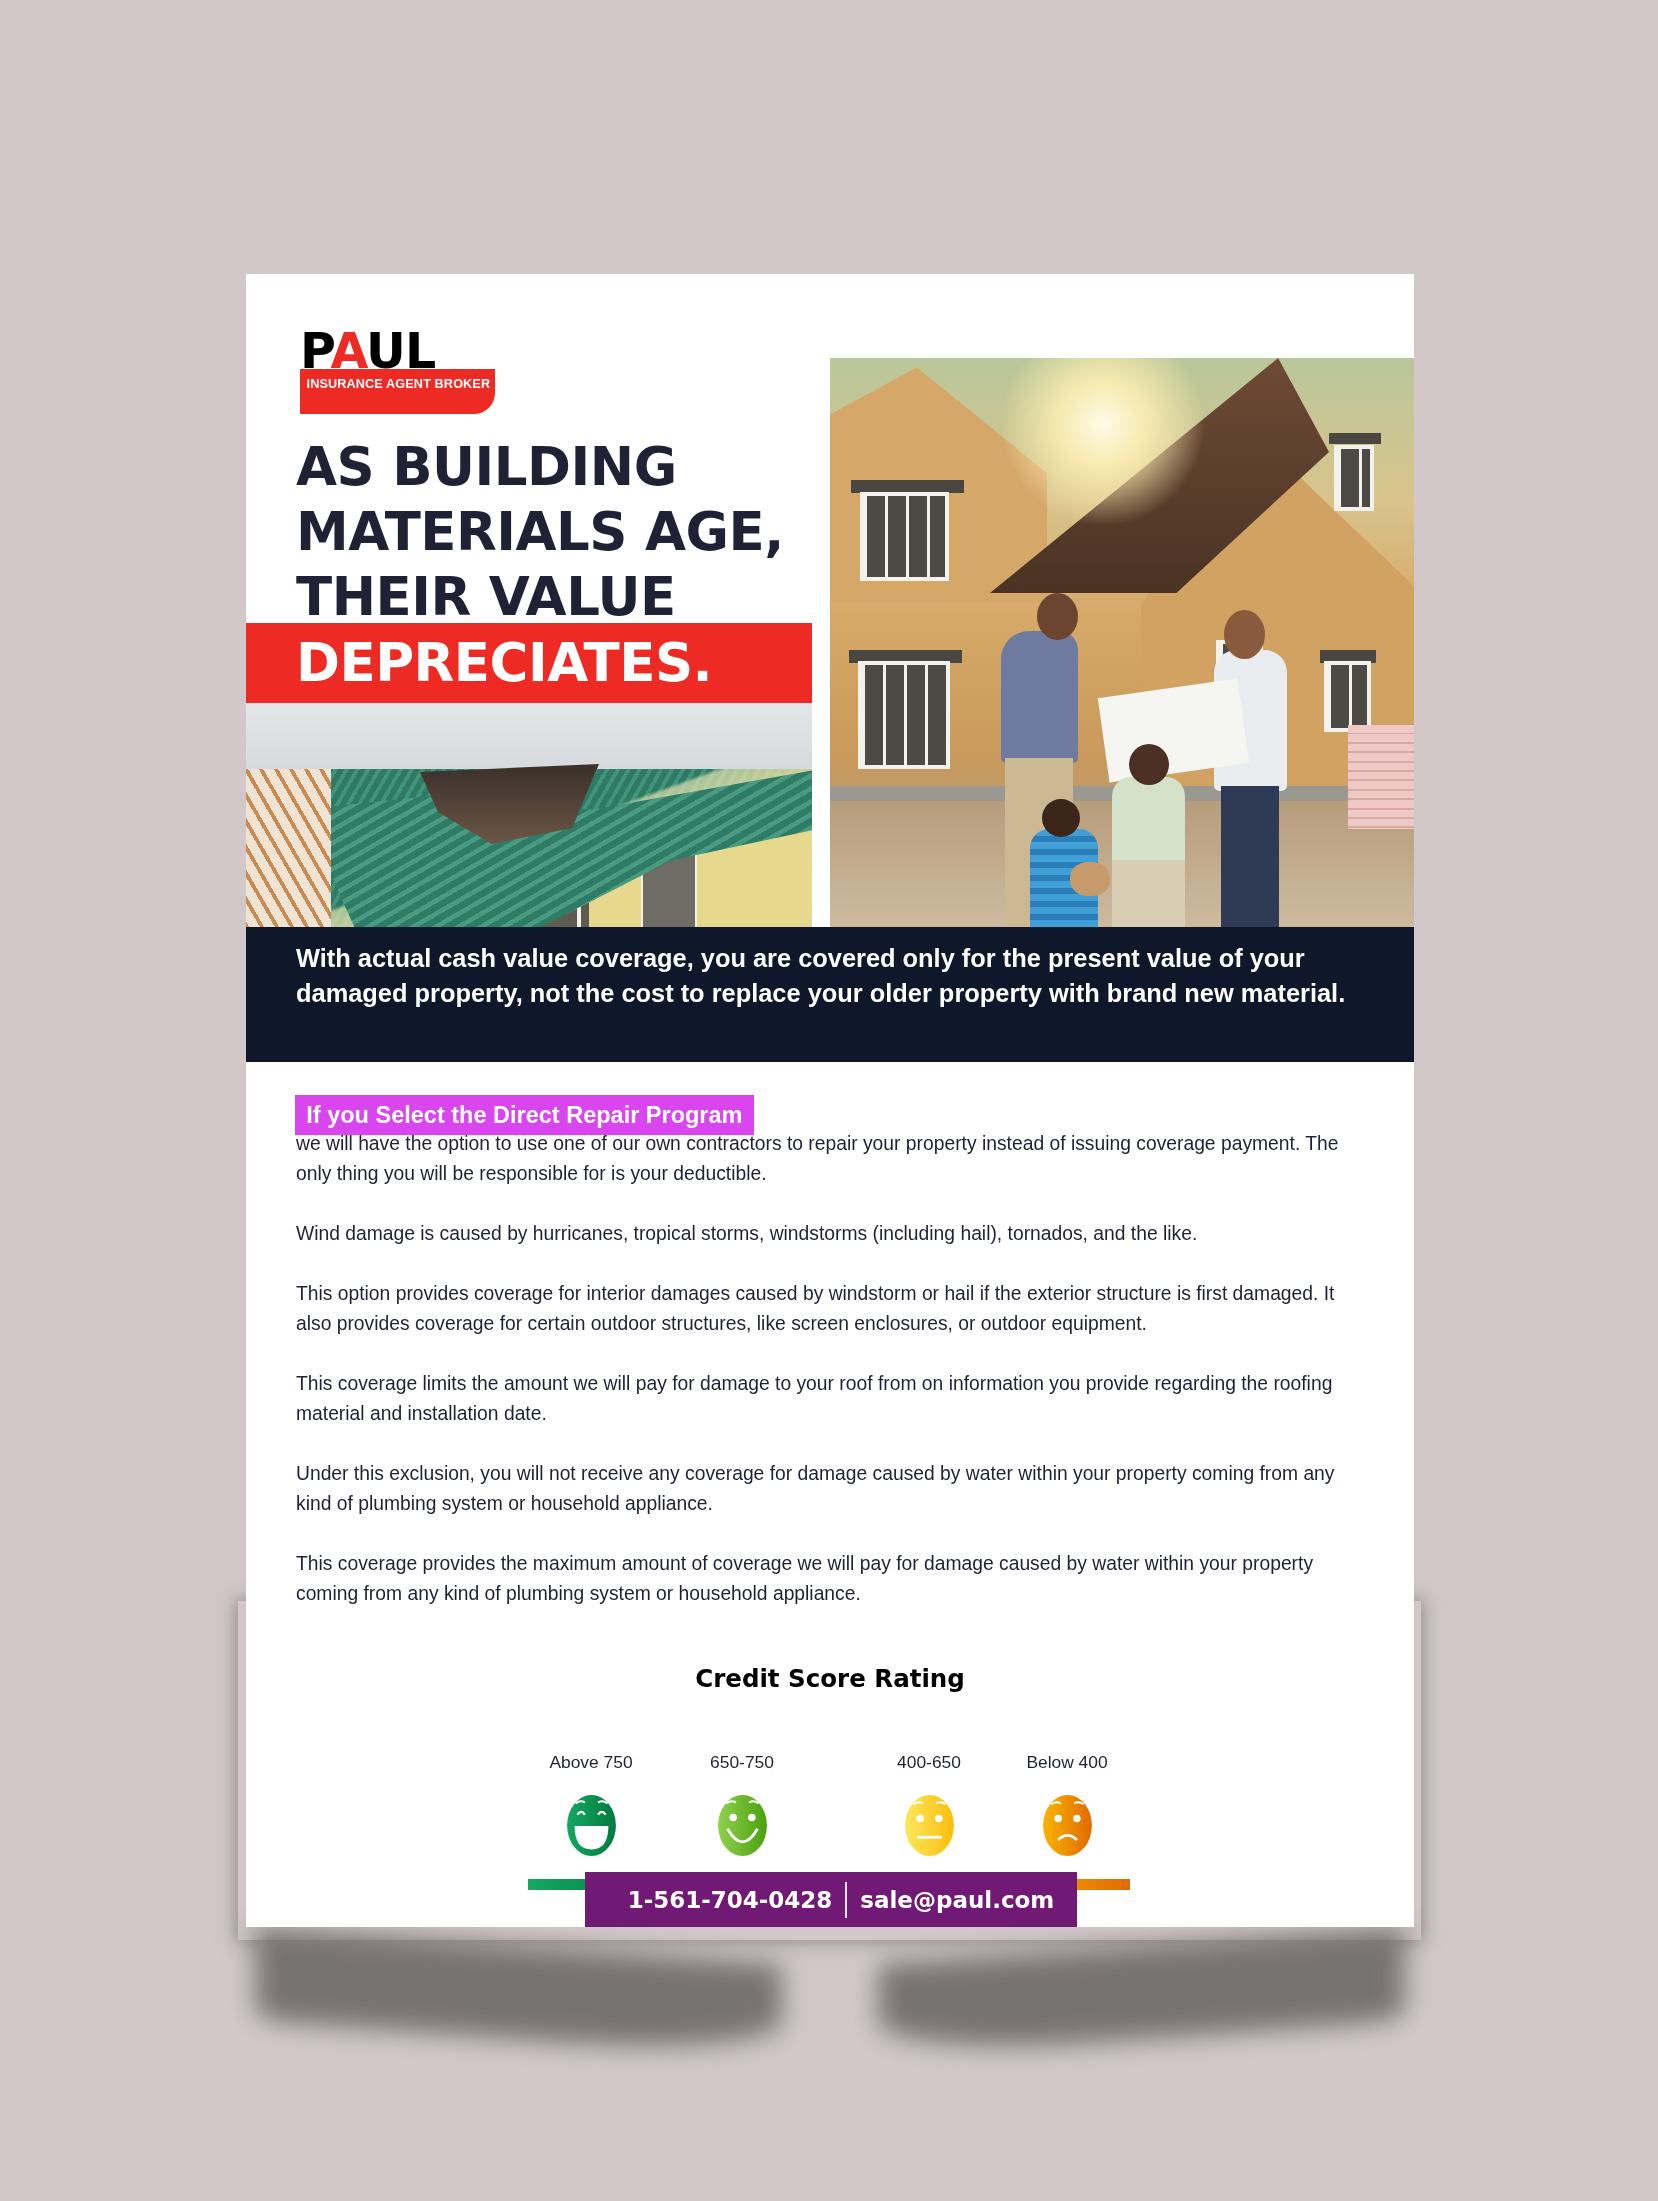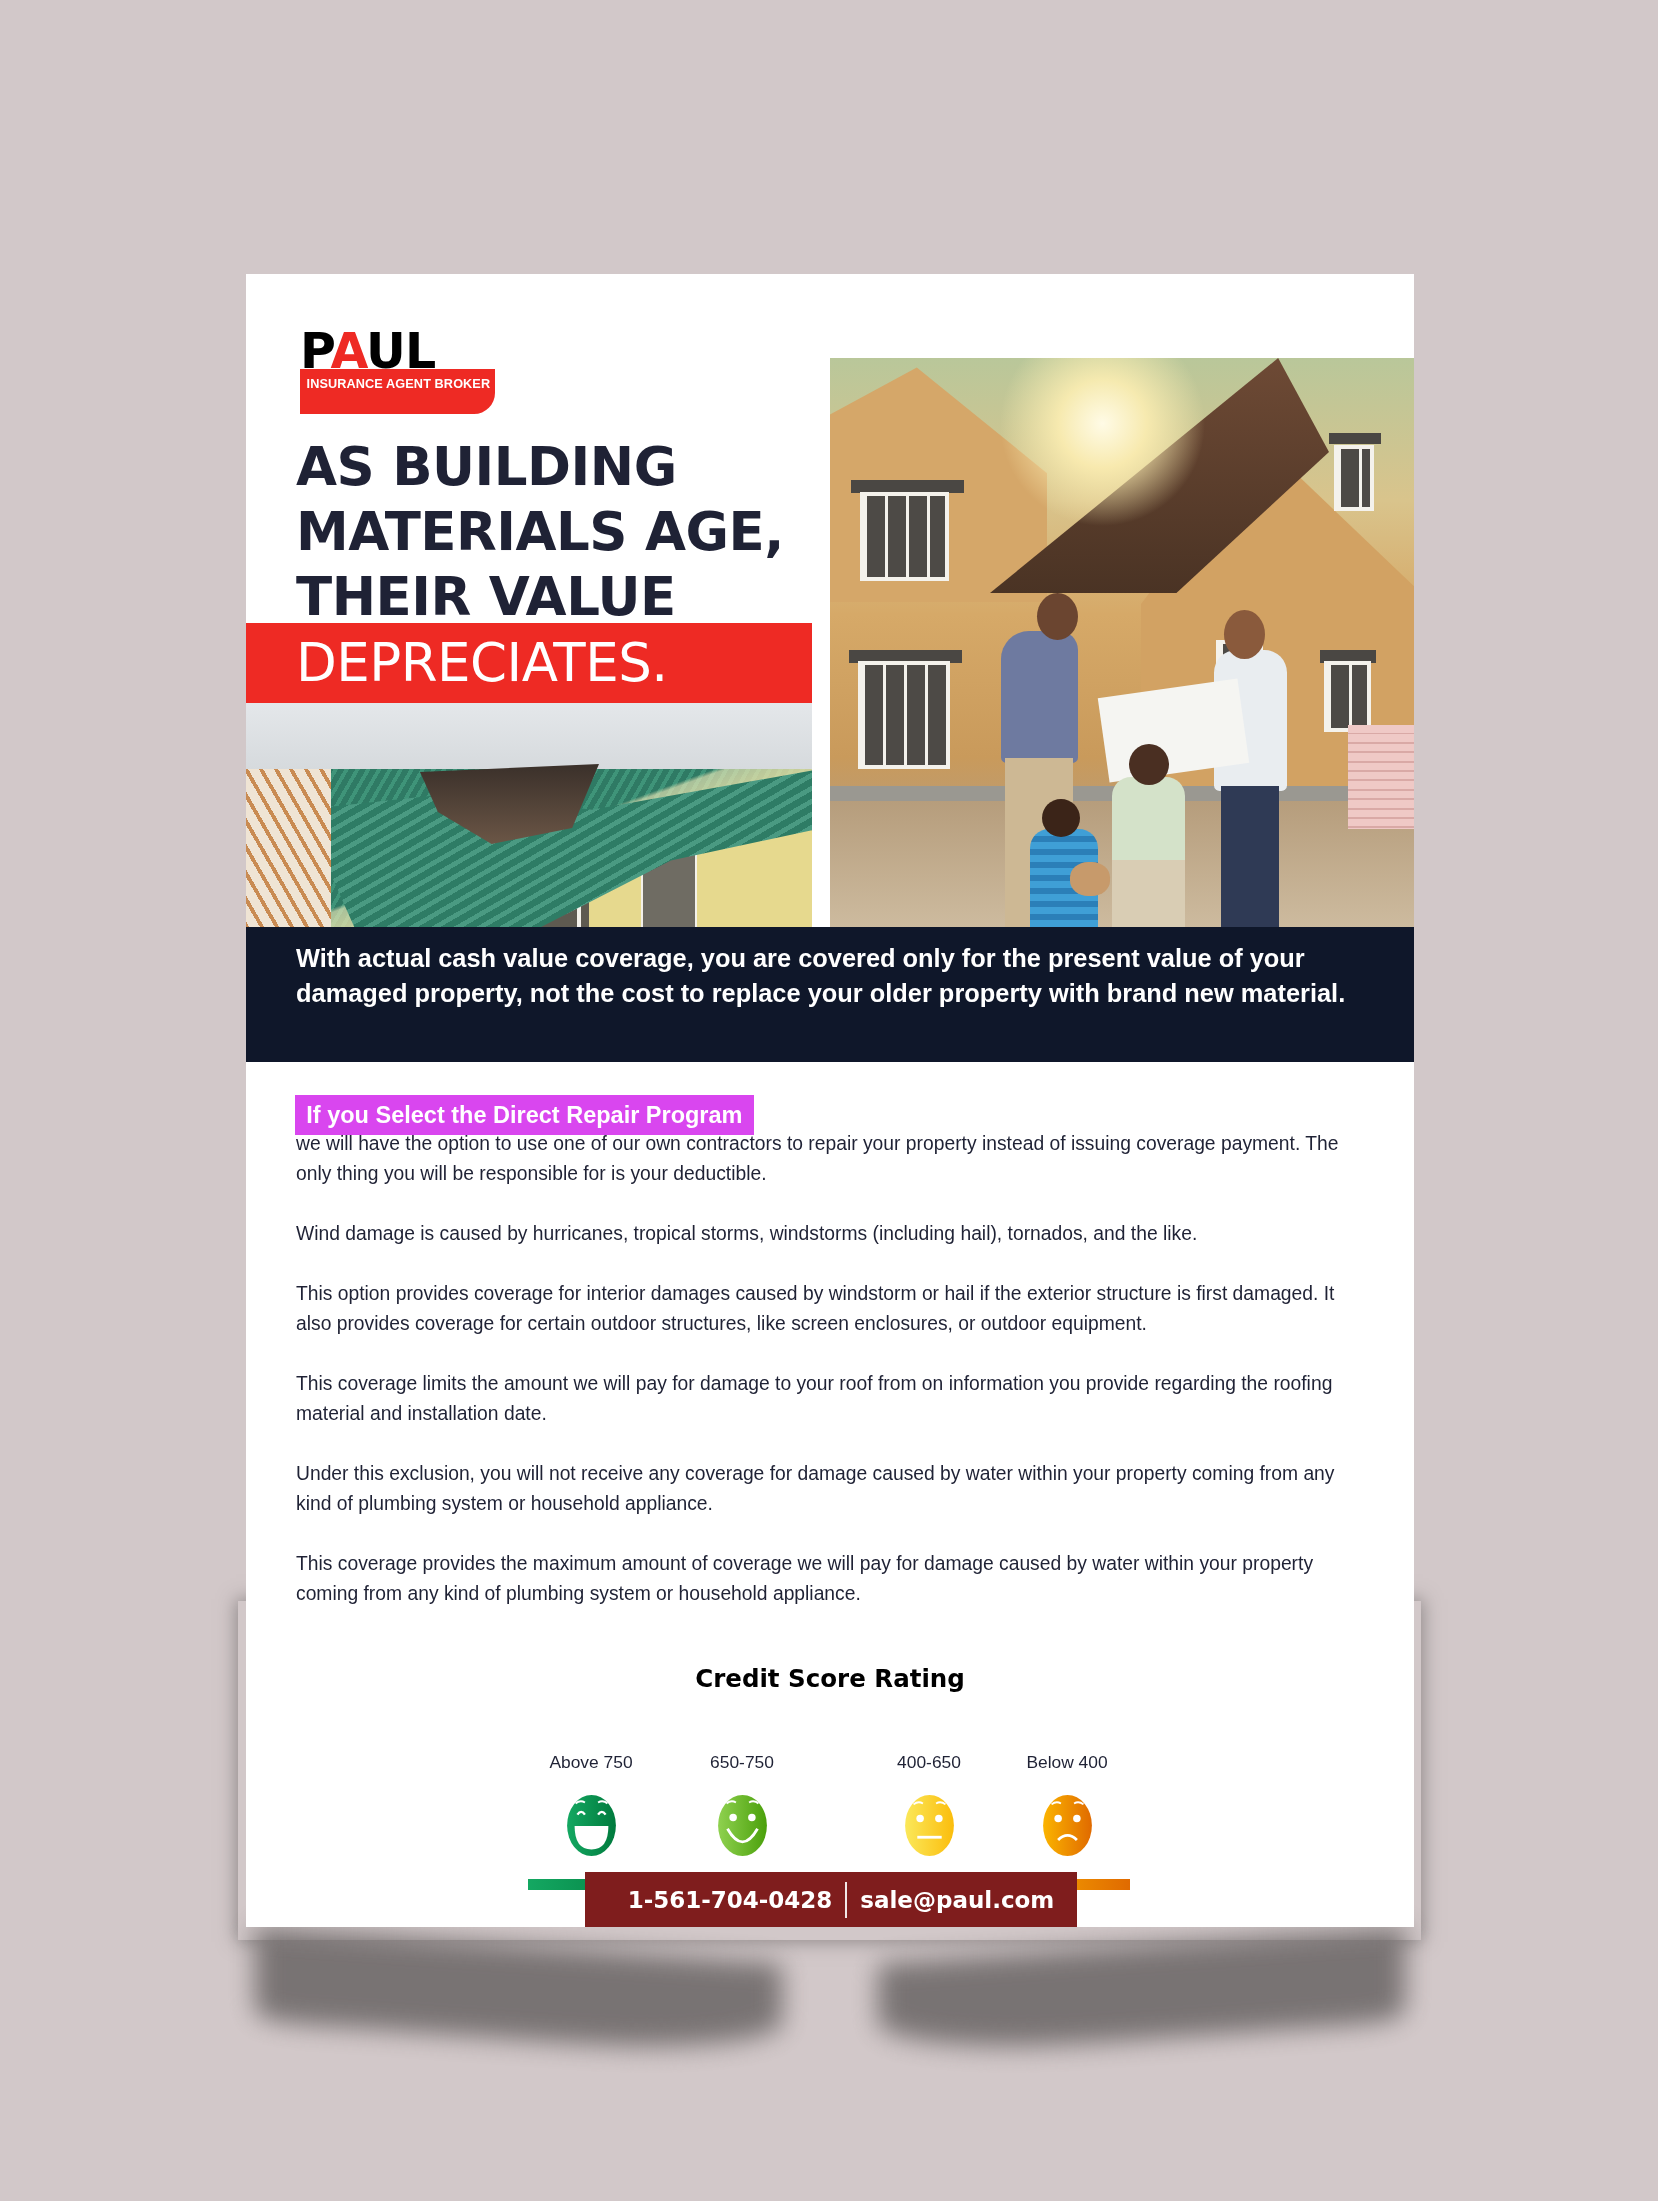--- a/index.html
+++ b/index.html
@@ -50,21 +50,21 @@
       left: 50px; top: 160px; width: 527px;
       font-family: "DejaVu Sans", sans-serif; font-weight: bold;
       font-size: 53px; line-height: 65px; color: #1f2235; letter-spacing: -0.5px;
       white-space: nowrap;
     }
     .headline-band {
       left: 0; top: 349px; width: 566px; height: 80px; background: #ee2a24;
     }
     .headline-band span {
       position: absolute; left: 50px; top: 3.8px;
-      font-family: "DejaVu Sans", sans-serif; font-weight: normal;
+      font-family: "DejaVu Sans", sans-serif; font-weight: bold;
       font-size: 53px; line-height: 72px; color: #fff; letter-spacing: -0.5px;
       white-space: nowrap;
     }
 
     
     .photo-damaged {
       left: 0; top: 429px; width: 566px; height: 224px;
       background:
         linear-gradient(160deg, transparent 55%, rgba(250,240,190,0.6) 56%, #e9dd9a 70%),
         repeating-linear-gradient(120deg, #2f7a64 0 5.6px, #3f9479 5.6px 9.4px),
@@ -165,21 +165,21 @@
       font-family: "DejaVu Sans", sans-serif; font-weight: bold; font-size: 24.5px; line-height: 34px;
       color: #000;
     }
     .rating { position: absolute; top: 1452px; width: 126px; text-align: center; }
     .rating-label { font-family: "Liberation Sans", sans-serif; font-size: 17.4px; line-height: 22.6px; color: #1f2235; white-space: nowrap; margin-top: 25px; }
     .rating-face { display:block; margin: 21px auto 0; width: 49px; height: 61px; }
     .rating-bar { position:absolute; top: 153px; left:0; width:126px; height:11.3px; }
 
     
     .contact {
-      left: 339px; top: 1598px; width: 492px; height: 55px; background: #7f1d1d;
+      left: 339px; top: 1598px; width: 492px; height: 55px; background: #701a75;
       display: flex; align-items: center; justify-content: center; gap: 13px;
       color: #fff; font-family: "DejaVu Sans", sans-serif; font-weight: bold; font-size: 23px; padding-left: 20px;
     }
     .contact .divider { width: 1.9px; height: 36px; background: #fff; opacity: 0.9; }
   </style>
 </head>
 <body>
 
 <div class="shadow-sides"></div>
 <div class="shadow-wrap">

